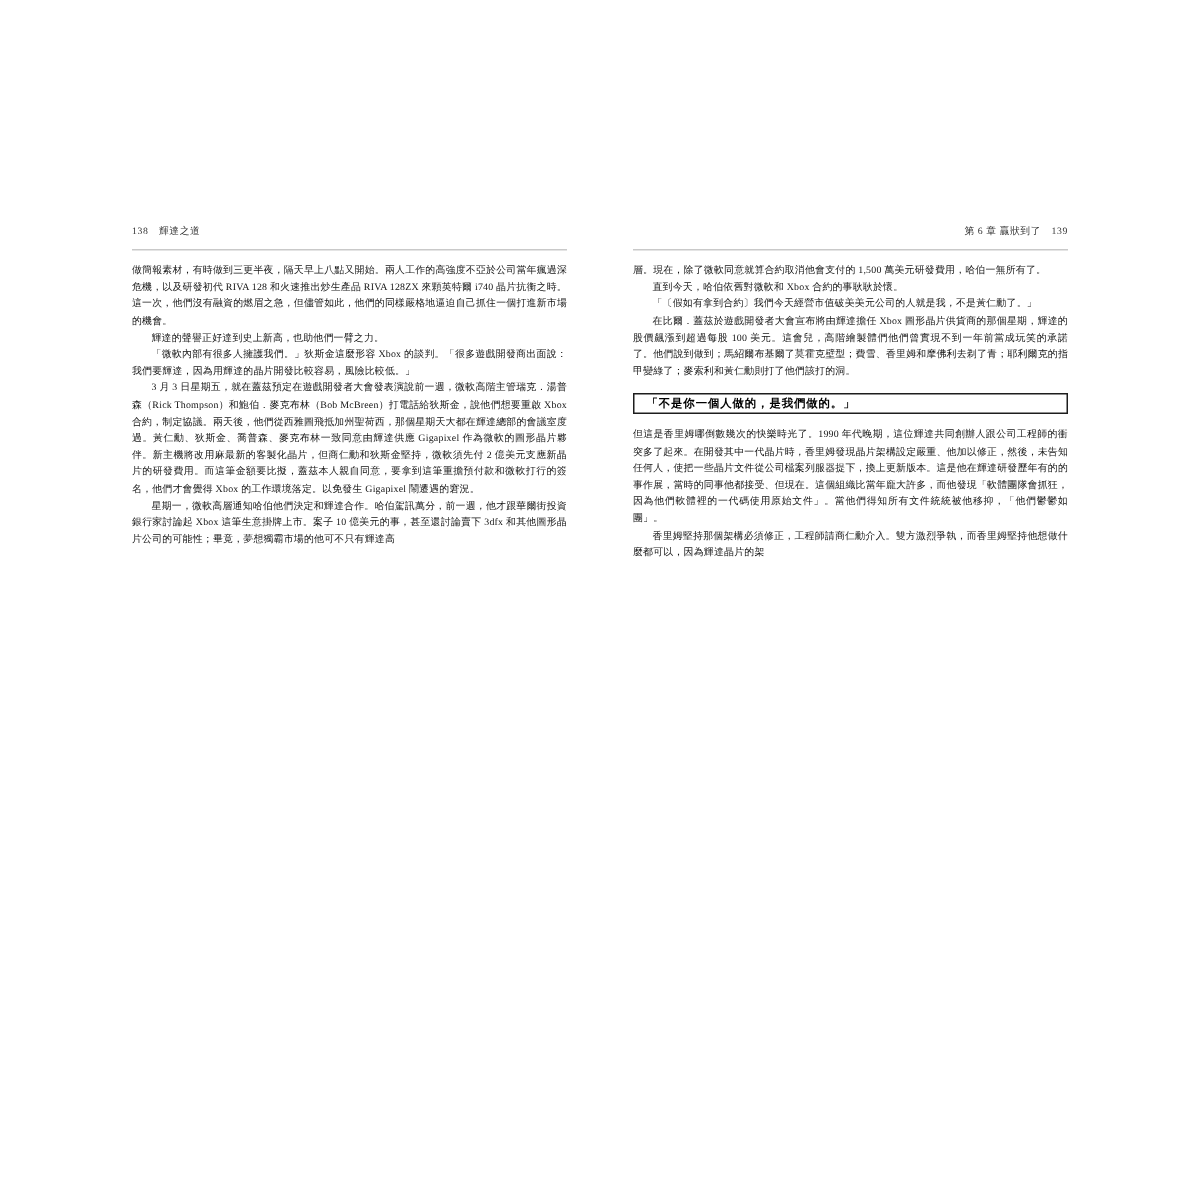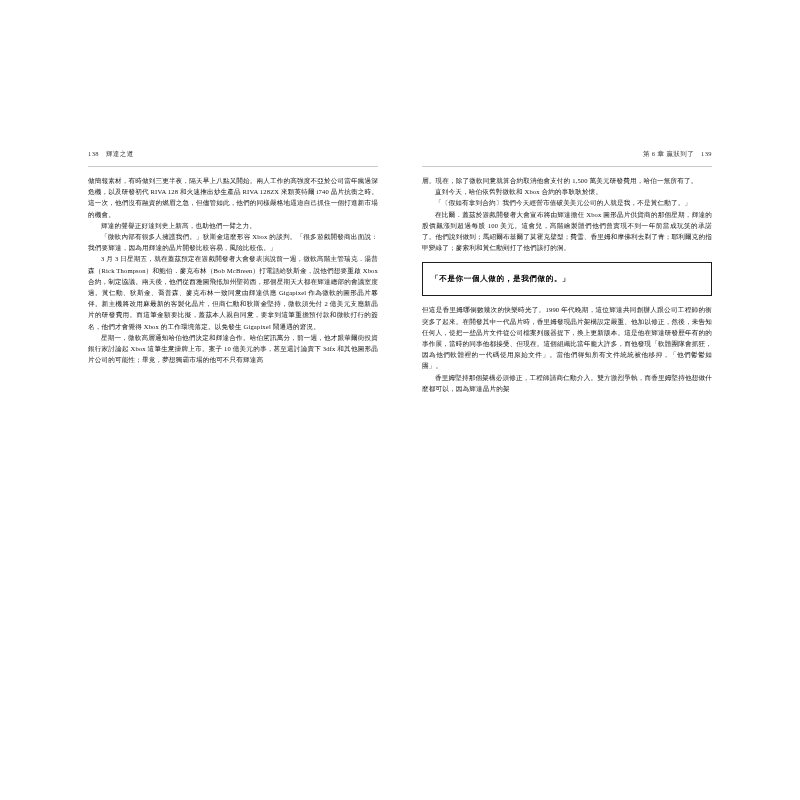--- a/index.html
+++ b/index.html
@@ -92,21 +92,21 @@
   .col p {
     margin: 0;
     text-indent: 13px;
   }
   .col p.noindent {
     text-indent: 0;
   }
 
   .subhead-box {
     border: 1px solid #1d1d1d;
-    padding: 11px 8px;
+    padding: 1px 8px;
     margin: 9px 0 8px 0;
     font-size: 7.6px;
     font-weight: bold;
     letter-spacing: 0.6px;
     color: #000;
     line-height: 10px;
   }
 
   
   .gutter {

